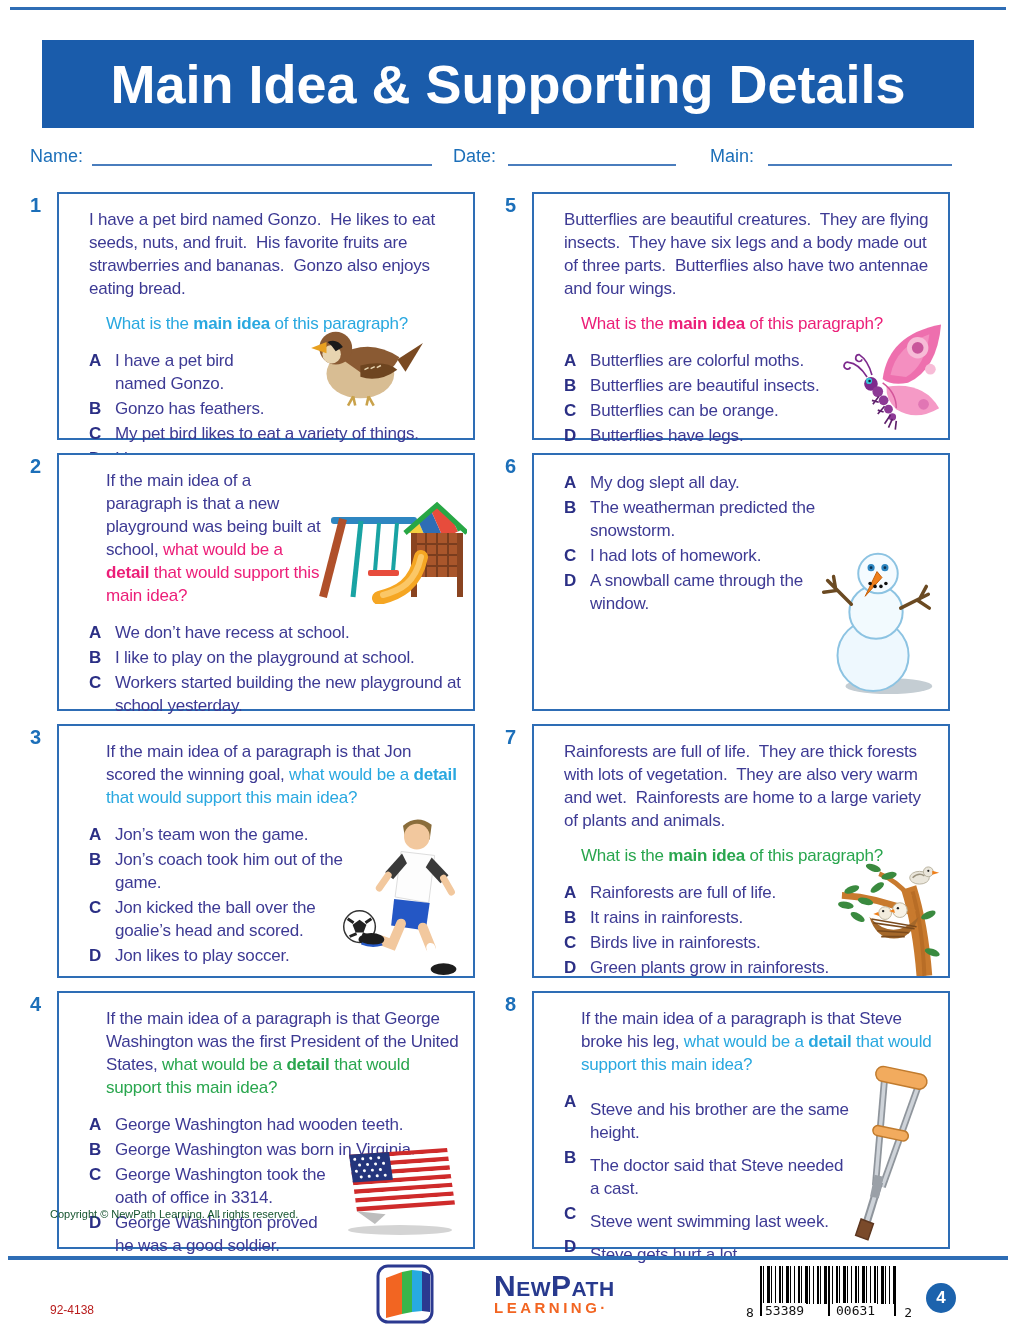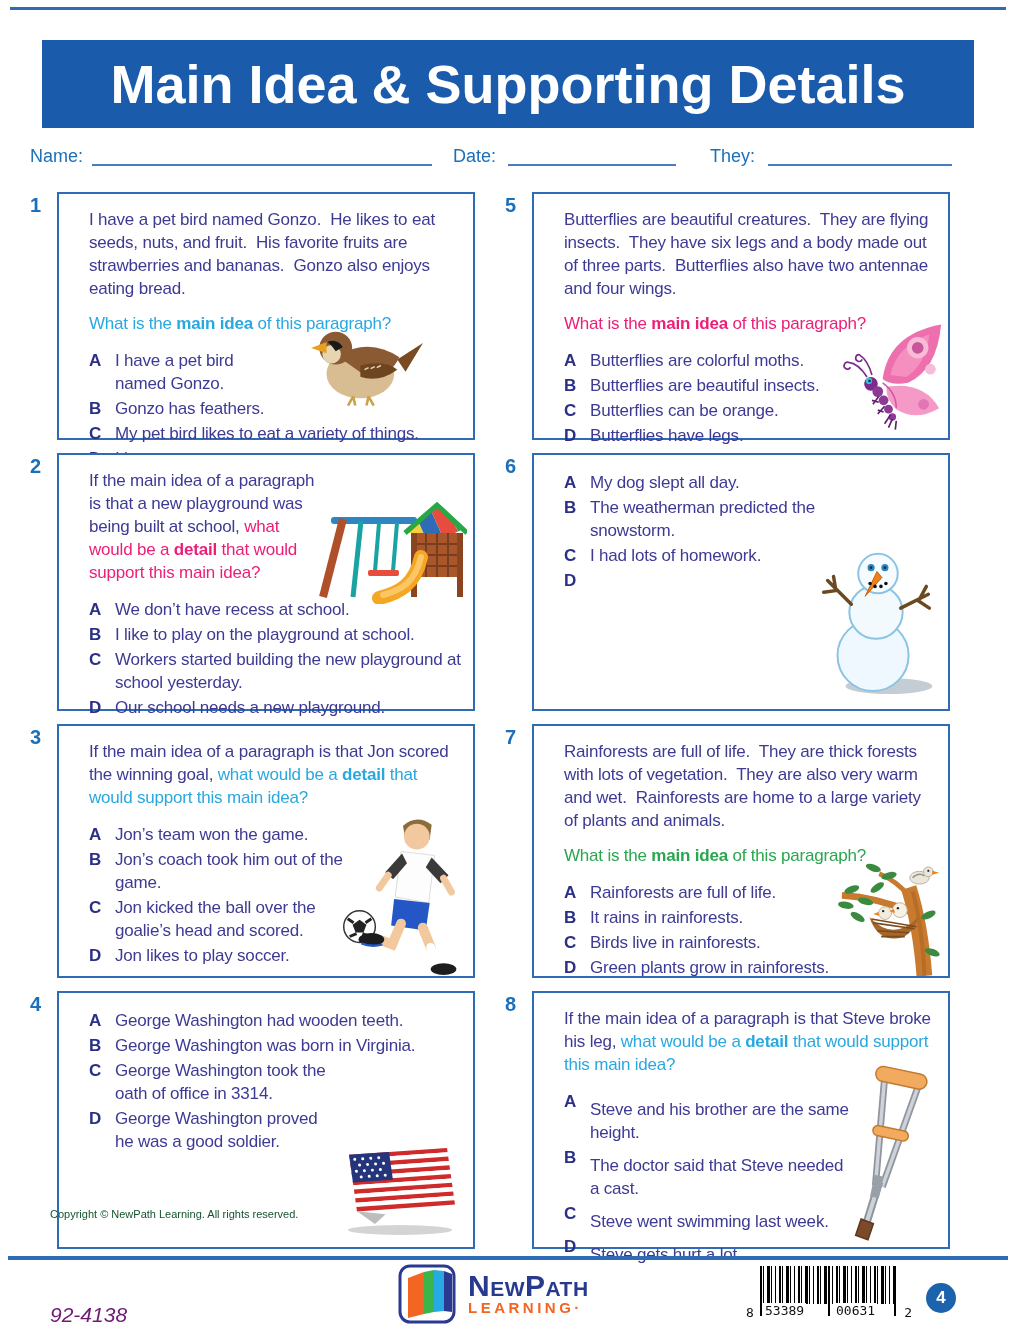--- a/index.html
+++ b/index.html
@@ -20,21 +20,21 @@
   .grid{position:absolute;left:30px;top:192px;display:grid;
         grid-template-columns:445px 445px;column-gap:30px;
         grid-template-rows:248px 258px 254px 258px;row-gap:13px;grid-auto-flow:column;}
   .q{position:relative;display:flex;}
   .qnum{width:27px;padding-top:2px;font-size:20px;font-weight:bold;color:#1c6fb9;}
   .qbox{position:relative;flex:1;border:2px solid #2e6db5;border-radius:0;background:#fff;
         padding:14px 12px 8px 30px;box-sizing:border-box;}
   .txt{margin:0;font-size:17px;line-height:23px;letter-spacing:-0.2px;color:#3d3a94;white-space:pre-wrap;}
   .intro{margin-bottom:12px;}
   .intro:empty{display:none;margin:0;}
-  .prompt{margin-bottom:14px;}
+  .prompt{margin-bottom:14px;margin-left:17px;}
   .seg-navy{color:#3d3a94;} .seg-cyan{color:#29a8e0;} .seg-pink{color:#ec1e78;} .seg-green{color:#29a64e;}
   .seg-bold{font-weight:bold;}
   .opts{margin-top:2px;}
   .opt{display:flex;margin-bottom:2px;}
   .letter{width:26px;flex:0 0 26px;font-size:17px;font-weight:bold;color:#2b2f85;line-height:23px;}
   .otext{font-size:17px;line-height:23px;letter-spacing:-0.2px;color:#3d3a94;}
   
   .q1 .opt:nth-of-type(1) .otext{max-width:150px;}
   .q2 .prompt{padding-right:140px;}
   .q3 .otext{max-width:232px;}
@@ -47,22 +47,22 @@
   .q2 .art{right:6px;top:44px;}
   .q3 .art{right:4px;top:84px;}
   .q4 .art{right:8px;bottom:10px;}
   .q5 .art{right:4px;top:124px;}
   .q6 .art{right:8px;top:84px;}
   .q7 .art{right:2px;top:132px;}
   .q8 .art{right:14px;top:72px;}
   
   .rule{position:absolute;left:8px;top:1256px;width:1000px;height:4px;background:#2e6db5;}
   .copyright{position:absolute;left:50px;top:1208px;font-size:11px;color:#14532d;}
-  .itemno{position:absolute;left:50px;top:1303px;font-size:21px;color:#701a75;font-style:italic;}
-  .logo{position:absolute;left:398px;top:1262px;display:flex;align-items:center;}
+  .itemno{position:absolute;left:50px;top:1303px;font-size:12px;color:#b91c1c;}
+  .logo{position:absolute;left:376px;top:1262px;display:flex;align-items:center;gap:48px;}
   .logo-text{margin-left:6px;}
   .logo-top{font-variant:small-caps;font-weight:bold;font-size:30px;line-height:28px;color:#283a8e;letter-spacing:0.5px;}
   .logo-bottom{font-weight:bold;font-size:15px;color:#f26522;letter-spacing:3.5px;line-height:16px;}
   .barcode{position:absolute;left:748px;top:1266px;width:160px;height:56px;}
   .bars{position:absolute;left:12px;right:12px;top:0;height:38px;background:
      repeating-linear-gradient(90deg,#000 0 2px,#fff 2px 3px,#000 3px 4px,#fff 4px 7px,
      #000 7px 10px,#fff 10px 11px,#000 11px 12px,#fff 12px 15px,#000 15px 16px,#fff 16px 19px);}
   .guard{position:absolute;top:0;width:2px;height:50px;background:#000;}
   .g1{left:12px;} .g2{left:50%;} .g3{right:12px;}
   .bdigits{position:absolute;top:37px;left:0;right:0;height:17px;font-size:13px;color:#111;
@@ -80,21 +80,21 @@
 
   <div class="banner">
     <h1>Main Idea &amp; Supporting Details</h1>
   </div>
 
   <div class="fields">
     <span class="lab" id="nameLab">Name:</span>
     <span class="line" id="nameLine"></span>
     <span class="lab" id="dateLab">Date:</span>
     <span class="line" id="dateLine"></span>
-    <span class="lab" id="classLab">They:</span>
+    <span class="lab" id="classLab">Main:</span>
     <span class="line" id="classLine"></span>
   </div>
 
   <div class="grid">
 
     <div class="q q1">
       <div class="qnum">1</div>
       <div class="qbox">
         <p class="txt intro"><span class="seg-navy">I have a pet bird named Gonzo.  He likes to eat seeds, nuts, and fruit.  His favorite fruits are strawberries and bananas.  Gonzo also enjoys eating bread.</span></p>
         <p class="txt prompt"><span class="seg-cyan">What is the </span><span class="seg-cyan seg-bold">main idea</span><span class="seg-cyan"> of this paragraph?</span></p>
@@ -237,20 +237,21 @@
           <line x1="92" y1="139" x2="97" y2="157" stroke="#fff" stroke-width="9" stroke-linecap="round"></line>
           <ellipse cx="105" cy="161" rx="13" ry="6" fill="#1d1d1d"></ellipse>
         </svg>
       </div>
     </div>
 
     <div class="q q4">
       <div class="qnum">4</div>
       <div class="qbox">
 
+        <p class="txt prompt"><span class="seg-navy">If the main idea of a paragraph is that George Washington was the first President of the United States, </span><span class="seg-green">what would be a </span><span class="seg-green seg-bold">detail</span><span class="seg-green"> that would support this main idea?</span></p>
         <div class="opts">
 
             <div class="opt">
               <span class="letter">A</span>
               <span class="otext">George Washington had wooden teeth.</span>
             </div>
 
             <div class="opt">
               <span class="letter">B</span>
               <span class="otext">George Washington was born in Virginia.</span>
@@ -372,20 +373,21 @@
               <span class="otext">The weatherman predicted the snowstorm.</span>
             </div>
 
             <div class="opt">
               <span class="letter">C</span>
               <span class="otext">I had lots of homework.</span>
             </div>
 
             <div class="opt">
               <span class="letter">D</span>
+              <span class="otext">A snowball came through the window.</span>
             </div>
           </div>
         <svg class="art" width="125" height="158" viewBox="0 0 125 160">
           <ellipse cx="74" cy="149" rx="44" ry="8" fill="#c4cdd3"></ellipse>
           <circle cx="58" cy="118" r="36" fill="#eef8fe" stroke="#8cc3e2" stroke-width="2"></circle>
           <circle cx="61" cy="74" r="27" fill="#f2fafe" stroke="#8cc3e2" stroke-width="2"></circle>
           <circle cx="63" cy="35" r="20" fill="#f5fbff" stroke="#8cc3e2" stroke-width="2"></circle>
           <path d="M36 66 L12 42 M22 52 L8 54 M20 50 L18 38" stroke="#6b4a22" stroke-width="3.5" fill="none" stroke-linecap="round"></path>
           <path d="M86 70 L114 56 M103 62 L115 70 M105 61 L112 48" stroke="#6b4a22" stroke-width="3.5" fill="none" stroke-linecap="round"></path>
           <circle cx="56" cy="29" r="3.6" fill="#2e86c1"></circle>

